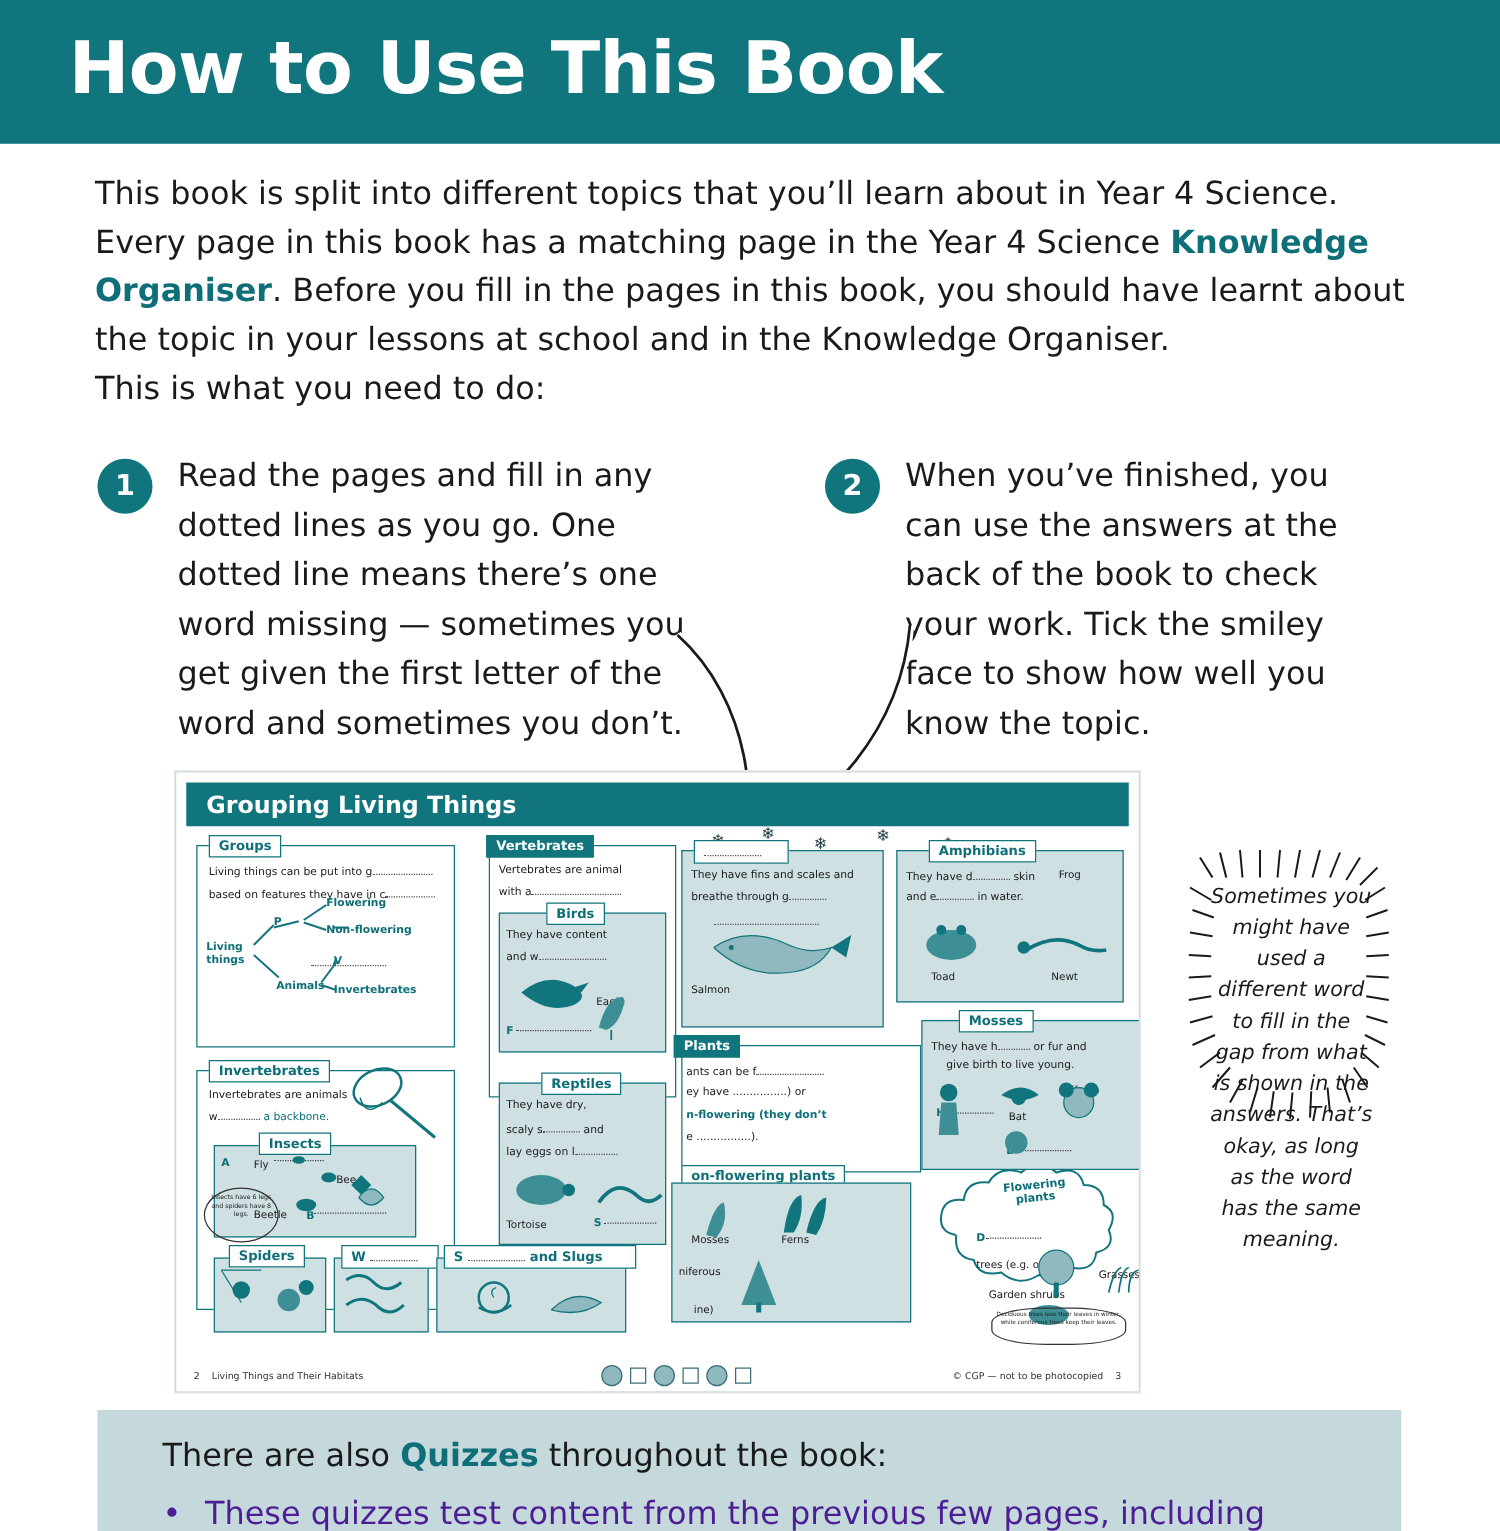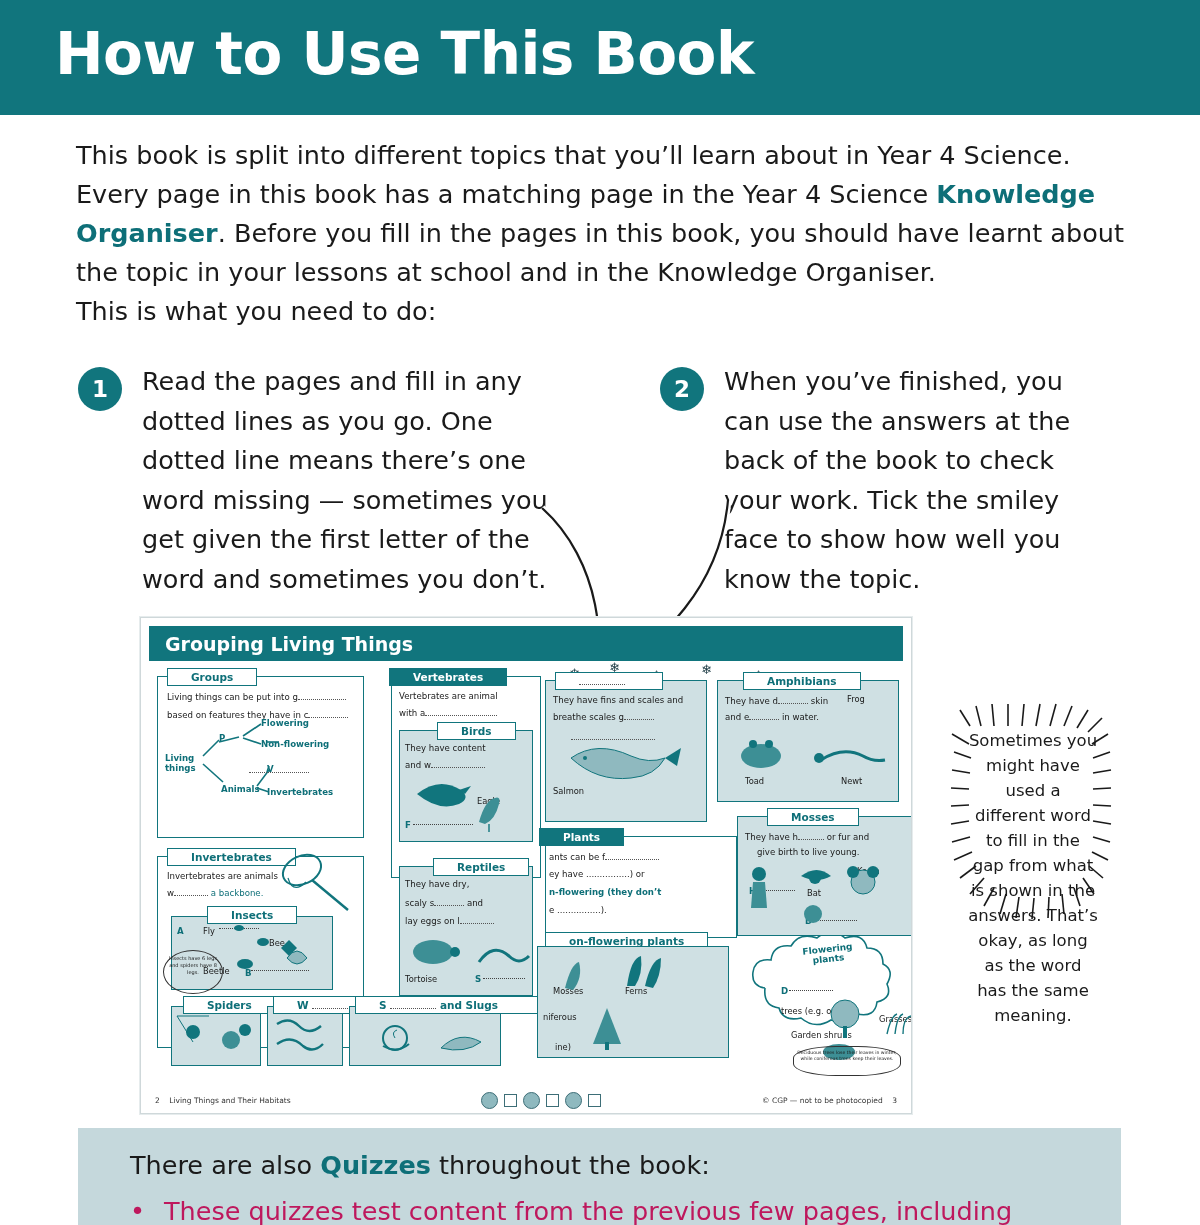--- a/index.html
+++ b/index.html
@@ -62,52 +62,52 @@
     position:absolute;left:16px;top:7px;color:#fff;font-size:19px;font-weight:bold;
   }
   .sp-paw{position:absolute;color:#1d3b44;font-size:13px;}
   
   .panel{
     position:absolute;border:1.6px solid #11757d;background:#ffffff;
   }
   .panel.tint{background:#cfe0e3;}
   .ptitle{
     position:absolute;background:#ffffff;border:1.6px solid #11757d;
-    color:#0e6f78;font-weight:bold;font-size:10.5px;padding:2px 23px;
+    color:#0e6f78;font-weight:bold;font-size:10.5px;padding:2px 7px;
     white-space:nowrap;
   }
   .ptitle.fill{background:#11757d;color:#ffffff;border-color:#11757d;}
   .ptxt{position:absolute;font-size:8.6px;color:#1a1a1a;line-height:12px;}
   .dots{display:inline-block;border-bottom:1px dotted #555;min-width:48px;height:9px;}
   .lbl{position:absolute;font-size:8.3px;color:#1a1a1a;}
   .lblb{position:absolute;font-size:8.6px;color:#0e6f78;font-weight:bold;}
   .footer-l{position:absolute;left:14px;bottom:8px;font-size:7.5px;color:#333;}
   .footer-r{position:absolute;right:14px;bottom:8px;font-size:7.5px;color:#333;}
   .smiley-row{position:absolute;left:340px;bottom:4px;display:flex;gap:6px;align-items:center;}
   .smiley{width:15px;height:15px;border-radius:50%;background:#8fb9bf;border:1px solid #3d6e77;}
   .tickbox{width:11px;height:11px;border:1px solid #3d6e77;background:#fff;}
 
   
   .note{
-    position:absolute;left:950px;top:700px;width:165px;height:270px;
+    position:absolute;left:950px;top:676px;width:165px;height:270px;font-style:italic;
   }
   .note-text{
     position:absolute;left:18px;top:28px;width:130px;
     text-align:center;font-size:16.5px;line-height:25px;color:#1a1a1a;
   }
   
   .quizbox{
     position:absolute;left:78px;top:1128px;width:1043px;height:97px;
     background:#c5d8dc;
   }
   .quiz-line1{
     position:absolute;left:52px;top:22px;font-size:25.5px;color:#1a1a1a;
   }
   .quiz-bullet{
-    position:absolute;left:52px;top:68px;font-size:25.5px;color:#be185d;
+    position:absolute;left:52px;top:68px;font-size:25.5px;color:#4c1d95;
   }
   .quiz-bullet .dot{display:inline-block;width:34px;}
   svg{display:block;}
 </style>
 </head>
 <body>
 
 <div class="header">
   <div class="header-title">How to Use This Book</div>
 </div>
@@ -275,21 +275,21 @@
   <div style="position:absolute;left:342px;top:360px;width:42px;border-bottom:1px dotted #444;"></div>
   <svg style="position:absolute;left:262px;top:312px;" width="128" height="48">
     <ellipse cx="30" cy="22" rx="20" ry="12" fill="#3d8f95"></ellipse>
     <circle cx="52" cy="22" r="5" fill="#11757d"></circle>
     <path d="M76 32 q14 -20 30 -6 q10 10 20 0" stroke="#11757d" stroke-width="3" fill="none"></path>
   </svg>
 
   <div class="panel tint" style="left:404px;top:62px;width:160px;height:140px;"></div>
   <div class="ptitle" style="left:414px;top:54px;width:60px;"><span class="dots" style="min-width:46px;"></span></div>
   <div class="ptxt" style="left:412px;top:76px;">They have fins and scales and</div>
-  <div class="ptxt" style="left:412px;top:92px;"><span>breathe scales g</span><span class="dots" style="min-width:30px;"></span></div>
+  <div class="ptxt" style="left:412px;top:92px;"><span>breathe through g</span><span class="dots" style="min-width:30px;"></span></div>
   <div class="ptxt" style="left:430px;top:112px;"><span class="dots" style="min-width:84px;"></span></div>
   <div class="lbl" style="left:412px;top:168px;">Salmon</div>
   <svg style="position:absolute;left:410px;top:118px;" width="150" height="56">
     <path d="M20 22 q26 -18 60 -2 q18 8 34 2 q-10 18 -34 20 q-34 4 -60 -20" fill="#8fb9bf" stroke="#11757d"></path>
     <path d="M114 22 l16 -10 l-4 18 z" fill="#11757d"></path>
     <circle cx="34" cy="22" r="2" fill="#11757d"></circle>
   </svg>
 
   <div class="panel tint" style="left:576px;top:62px;width:180px;height:120px;"></div>
   <div class="ptitle" style="left:602px;top:54px;">Amphibians</div>

